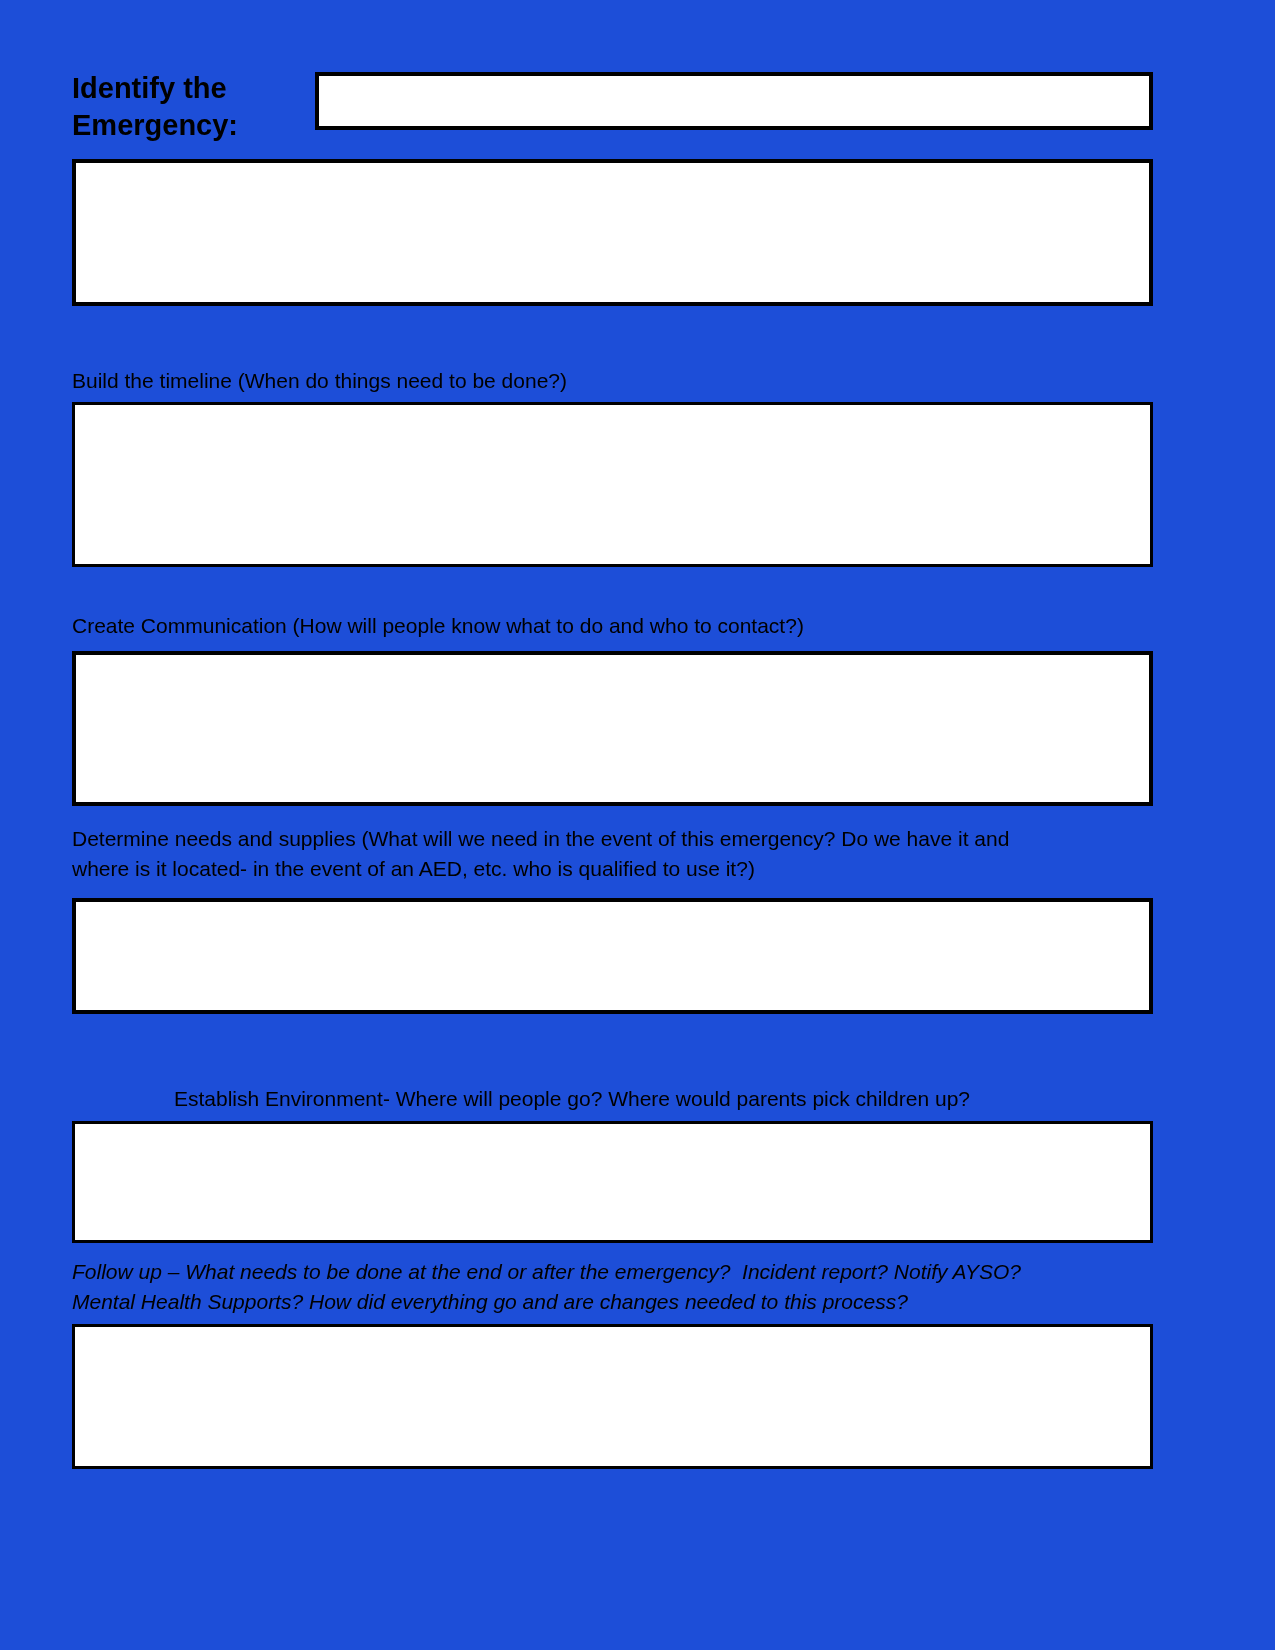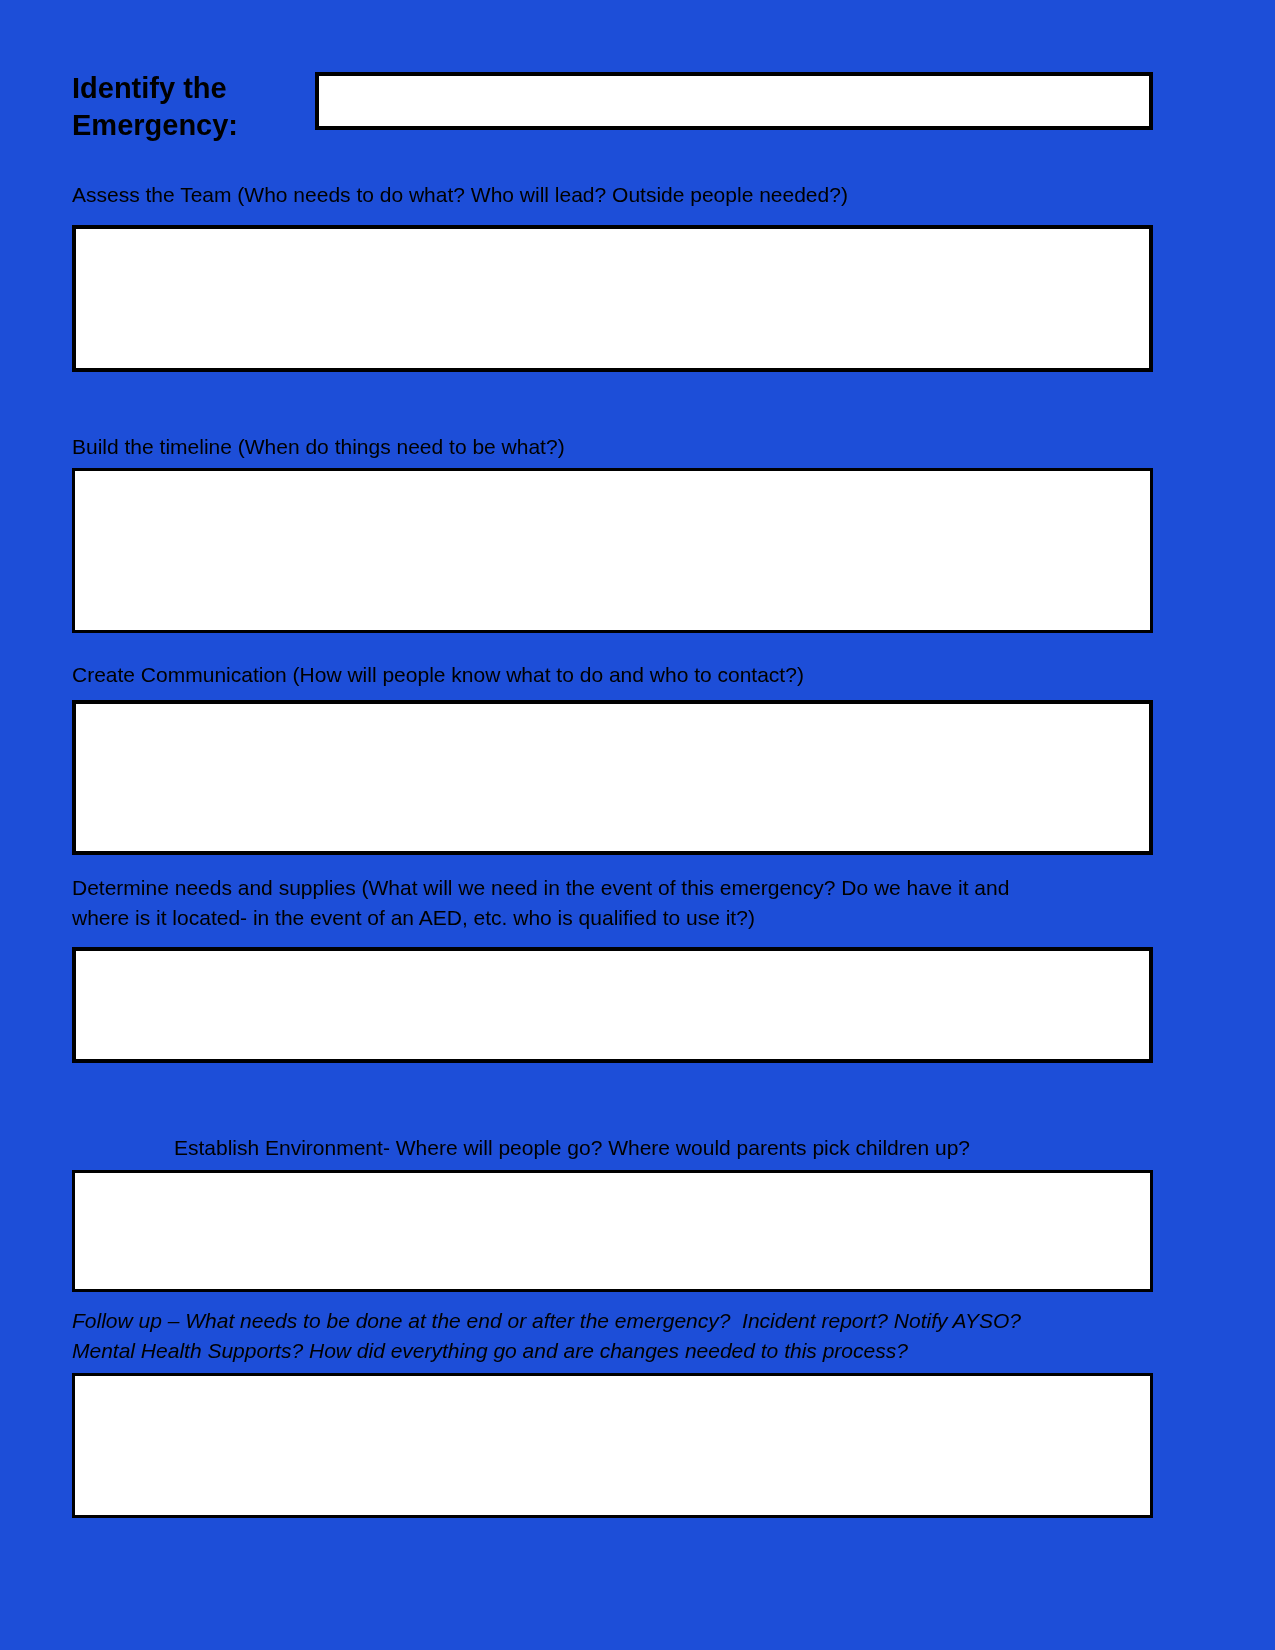--- a/index.html
+++ b/index.html
@@ -46,46 +46,45 @@
     font-size: 21px;
     line-height: 30px;
     max-width: 1000px;
     white-space: pre-wrap;
   }
   
   .sec-assess    .label { margin-top: 36px; }
   .sec-assess    .box   { margin-top: 15px; height: 147px; }
   .sec-build     .label { margin-top: 60px; }
   .sec-build     .box   { margin-top: 6px;  height: 165px; border-width: 3px; }
-  .sec-create    .label { margin-top: 27px; }
+  .sec-create    .label { margin-top: 44px; }
   .sec-create    .box   { margin-top: 10px; height: 155px; }
   .sec-determine .label { margin-top: 18px; }
   .sec-determine .box   { margin-top: 14px; height: 116px; }
   .sec-establish .label { margin-top: 70px; text-align: center; }
   .sec-establish .box   { margin-top: 7px;  height: 122px; border-width: 3px; }
   .sec-follow    .label { margin-top: 14px; font-style: italic; }
   .sec-follow    .box   { margin-top: 7px;  height: 145px; border-width: 3px; }
 </style>
 </head>
 <body>
 
 <div class="page">
 
   <div class="header-row">
     <h1 class="title">Identify the Emergency:</h1>
     <div class="box identify-box"></div>
   </div>
 
   <section class="sec-assess">
-    <p class="label">Assess the Team (Who needs to do what? Who will lead? Outside people needed?)</p>
     <div class="box"></div>
   </section>
 
   <section class="sec-build">
-    <p class="label">Build the timeline (When do things need to be what?)</p>
+    <p class="label">Build the timeline (When do things need to be done?)</p>
     <div class="box"></div>
   </section>
 
   <section class="sec-create">
     <p class="label">Create Communication (How will people know what to do and who to contact?)</p>
     <div class="box"></div>
   </section>
 
   <section class="sec-determine">
     <p class="label">Determine needs and supplies (What will we need in the event of this emergency? Do we have it and where is it located- in the event of an AED, etc. who is qualified to use it?)</p>

